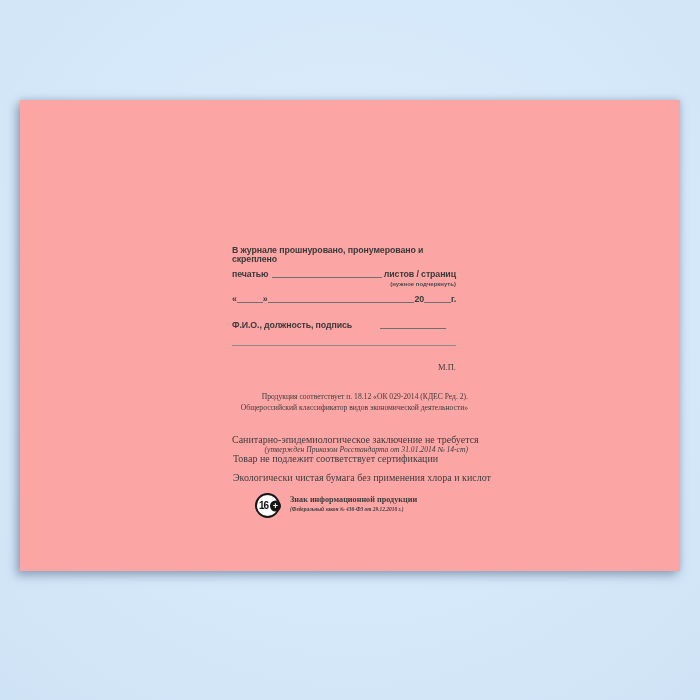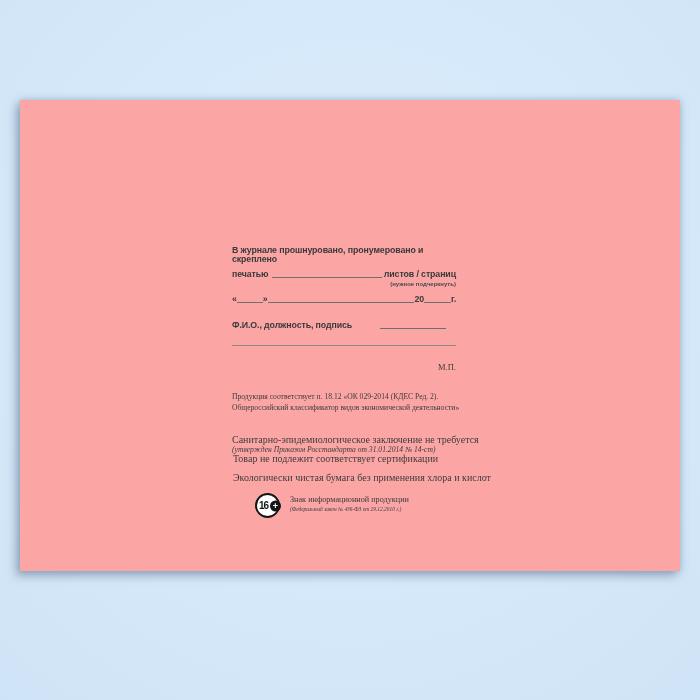--- a/index.html
+++ b/index.html
@@ -27,21 +27,21 @@
   .para .it{font-style:italic;margin-top:32px;}
   .item{font-size:10px;line-height:1;}
   
   .age-row{display:flex;align-items:flex-start;}
   .badge{position:relative;width:21px;height:21px;border:2.6px solid #151515;border-radius:50%;flex:0 0 auto;background:#fff;margin-left:20px;}
   .badge-num{position:absolute;left:2px;top:50%;transform:translateY(-50%);
     font-weight:bold;font-size:10px;letter-spacing:-1px;color:#151515;line-height:1;}
   .badge-plus{position:absolute;right:-3px;top:50%;transform:translateY(-50%);
     width:11px;height:11px;background:#151515;border-radius:50%;color:#ffffff;
     font-weight:bold;font-size:9px;line-height:10px;text-align:center;}
-  .age-texts{margin-left:10px;padding-top:3px;}
+  .age-texts{margin-left:10px;padding-top:3px;font-weight:bold;}
   .age-label{font-size:8.2px;line-height:1;}
   .age-law{font-size:5.4px;font-style:italic;margin-top:2.5px;line-height:1;}
 </style>
 </head>
 <body>
 
 <div class="page">
 
   <div class="abs stamp" style="left:212px;top:146px;width:226px;">В журнале прошнуровано, пронумеровано и скреплено</div>
 
@@ -65,21 +65,21 @@
 
   <div class="abs stamp row" style="left:212px;top:220px;width:214px;gap:24px;">
     <span>Ф.И.О., должность, подпись</span>
     <span class="bl grow" style="margin-left:4px;"></span>
   </div>
 
   <div class="abs fullline" style="left:212px;top:236px;width:224px;height:9px;"></div>
 
   <div class="abs serif mp" style="left:212px;top:262px;width:224px;text-align:right;">М.П.</div>
 
-  <div class="abs serif para" style="left:212px;top:292px;width:236px;">
+  <div class="abs serif para" style="left:212px;top:292px;width:236px;text-align:right;">
     <div>Продукция соответствует п. 18.12 «ОК 029-2014 (КДЕС Ред. 2).</div>
     <div>Общероссийский классификатор видов экономической деятельности»</div>
     <div class="it">(утвержден Приказом Росстандарта от 31.01.2014 № 14-ст)</div>
   </div>
 
   <div class="abs serif item" style="left:212px;top:335px;">Санитарно-эпидемиологическое заключение не требуется</div>
   <div class="abs serif item" style="left:213px;top:354px;">Товар не подлежит соответствует сертификации</div>
   <div class="abs serif item" style="left:213px;top:373px;">Экологически чистая бумага без применения хлора и кислот</div>
 
   <div class="abs age-row" style="left:215px;top:393px;">

